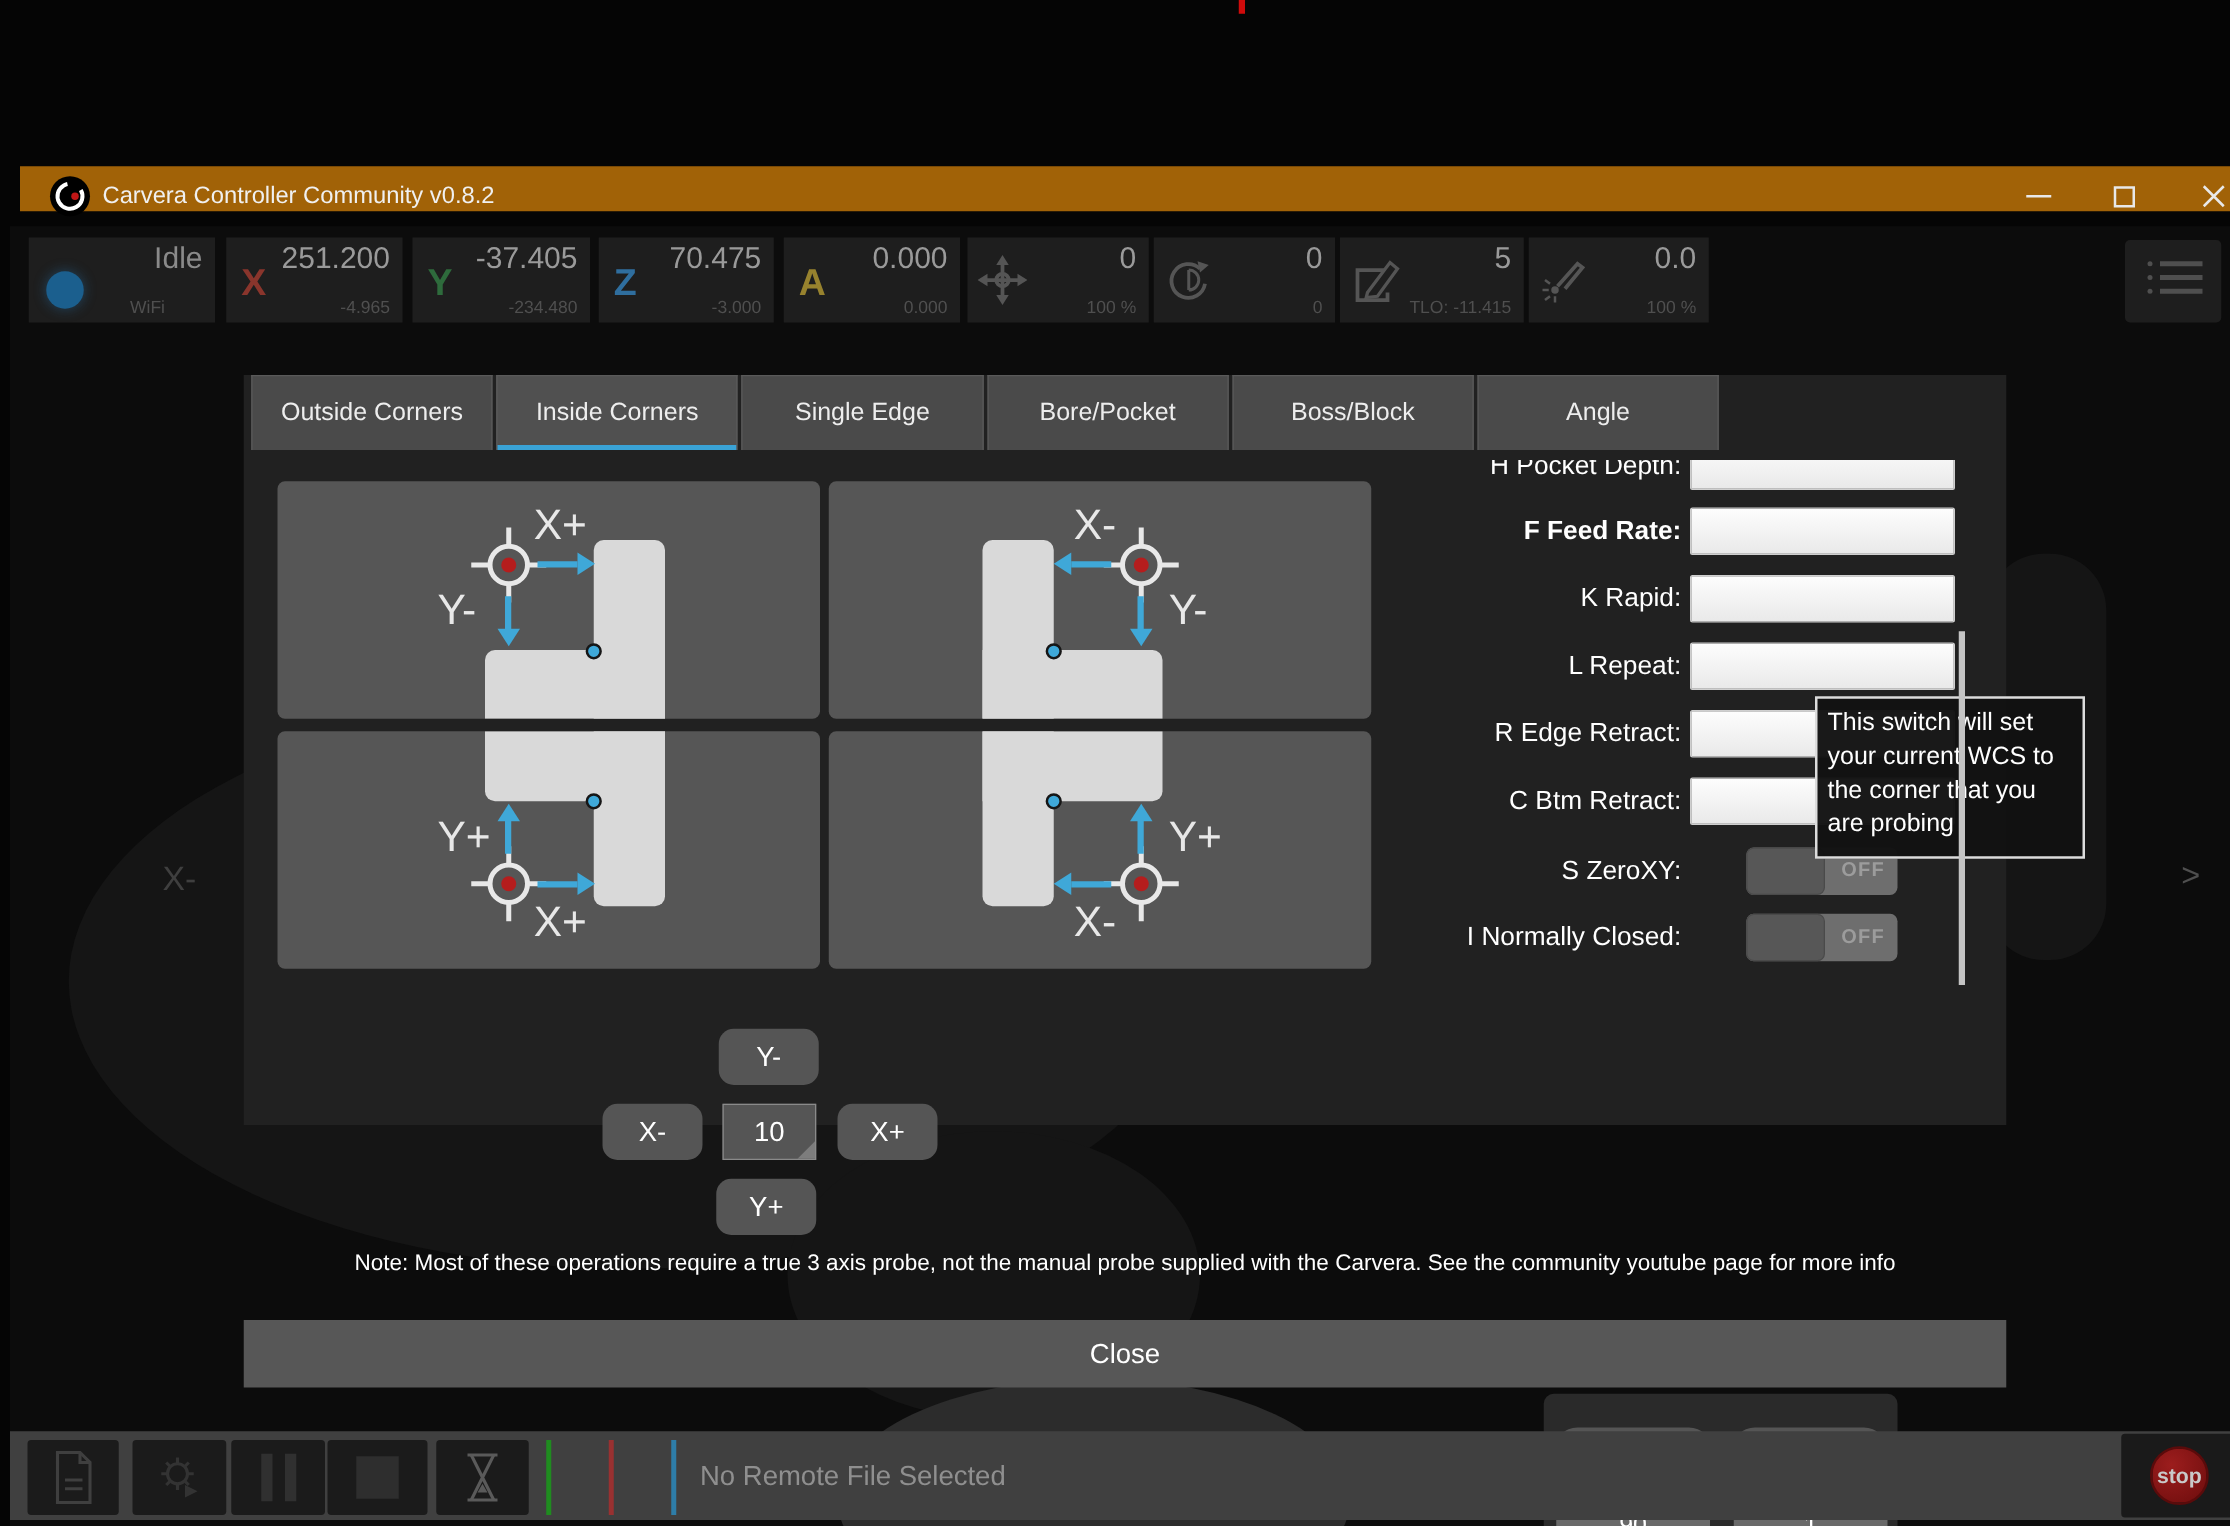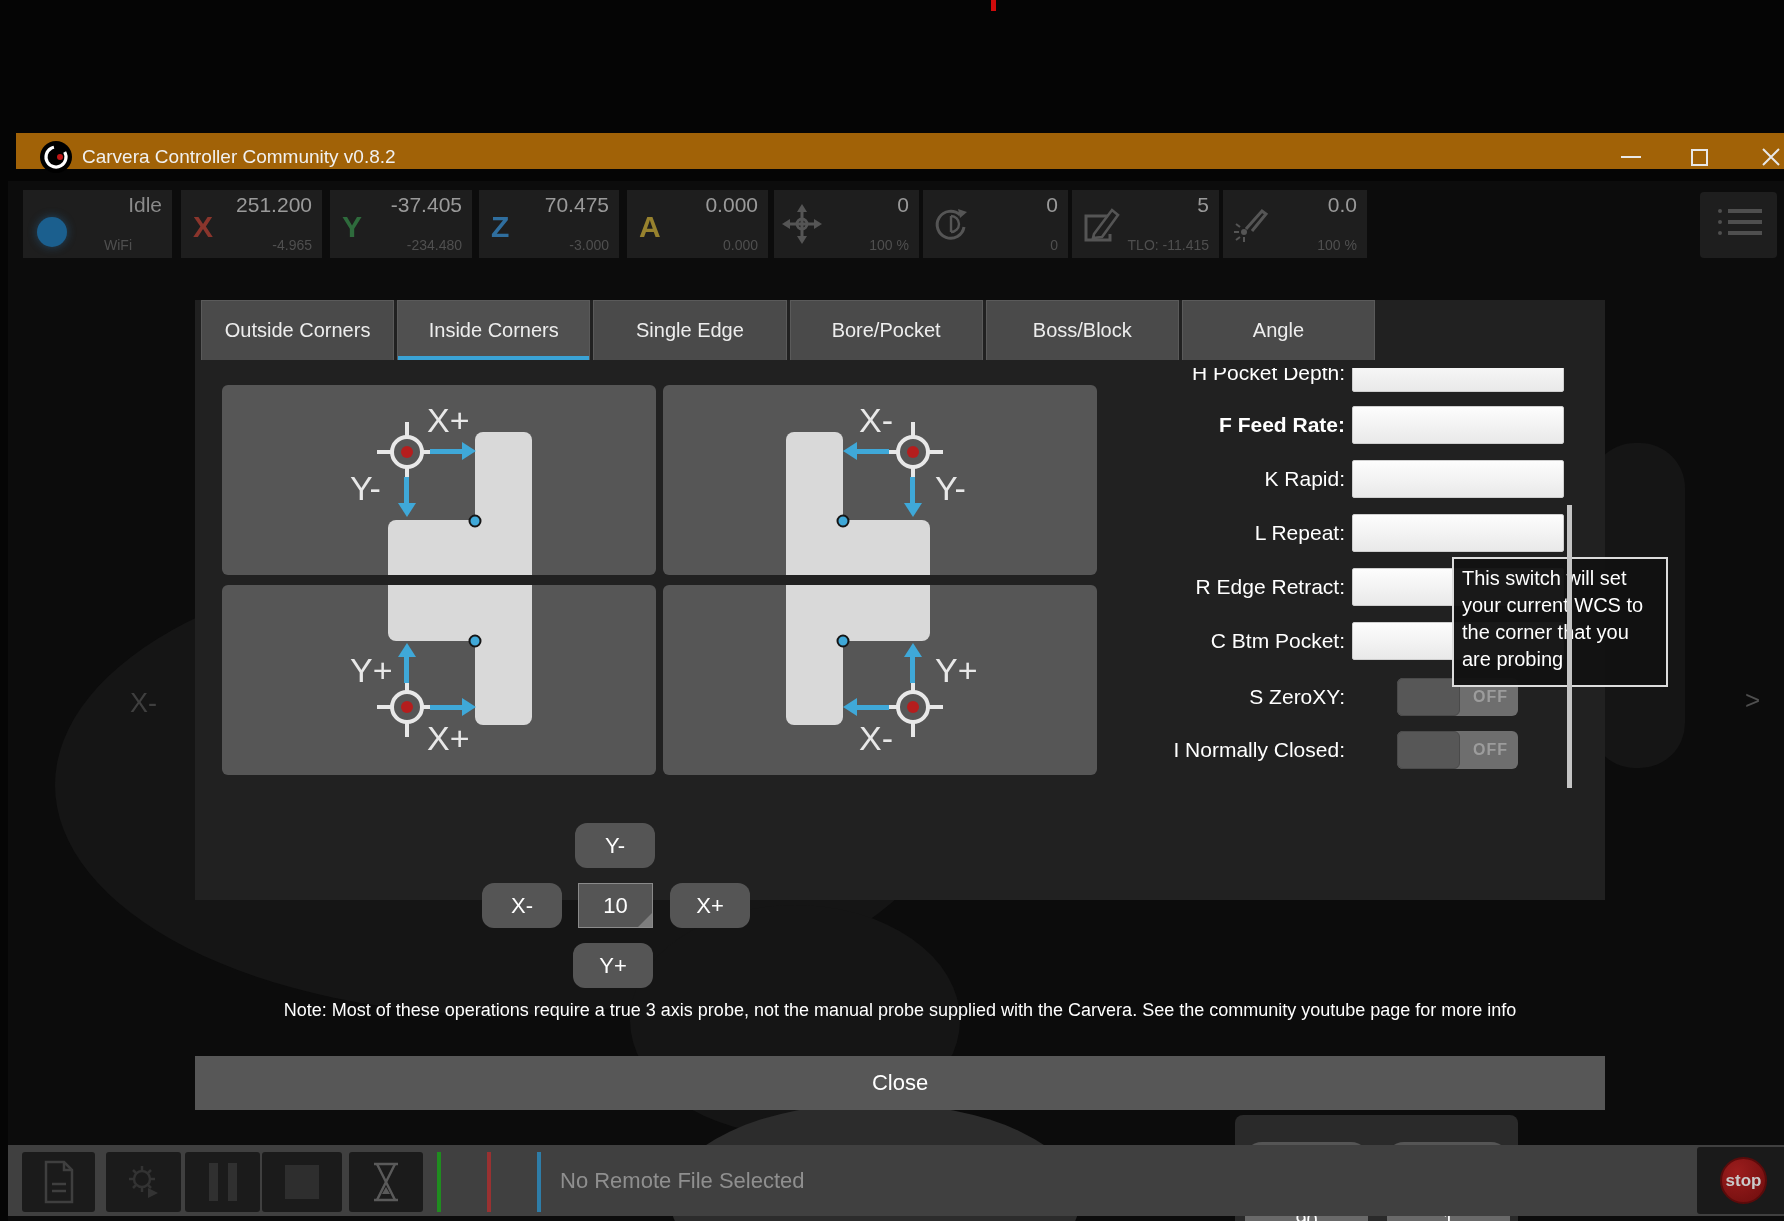--- a/index.html
+++ b/index.html
@@ -12,21 +12,21 @@
   .titlebar { position:absolute; left:16px; top:133px; width:1776px; height:36px; background:#a16207; }
   .title-text { position:absolute; left:66px; top:0; height:48px; line-height:48px; font-size:19px; color:#f0f0f0; }
   .logo { position:absolute; left:24px; top:8px; width:32px; height:32px; border-radius:50%; background:#000; }
   .winbtn { position:absolute; top:0; width:60px; height:48px; display:flex; align-items:center; justify-content:center; }
 
   
   .appbody { position:absolute; left:8px; top:181px; width:1776px; height:1040px; background:#0c0c0c; }
 
   
   .sp { position:absolute; top:190px; height:68px; background:#1e1e1e; }
-  .sp .val { position:absolute; top:3px; right:10px; font-size:21px; color:#9a9a9a; }
+  .sp .val { position:absolute; top:3px; right:10px; font-size:24px; color:#9a9a9a; }
   .sp .sub { position:absolute; bottom:5px; right:10px; font-size:14px; color:#4f4f4f; }
   .sp .axletter { position:absolute; left:12px; top:20px; font-size:30px; font-weight:bold; }
   .sp .cicon { position:absolute; left:8px; top:14px; width:40px; height:40px; }
 
   
   .ghost { position:absolute; color:#3f3f3f; }
 
   
   .dialog { position:absolute; left:195px; top:300px; width:1410px; height:600px; background:#212121; }
   .tabs { position:absolute; left:6px; top:0; width:1174px; height:60px; display:flex; gap:3px; }
@@ -338,21 +338,21 @@
 
       <div class="frow-label" style="top:99px;">K Rapid:</div>
       <div class="finput" style="top:92px;"></div>
 
       <div class="frow-label" style="top:153px;">L Repeat:</div>
       <div class="finput" style="top:146px;"></div>
 
       <div class="frow-label" style="top:207px;">R Edge Retract:</div>
       <div class="finput" style="top:200px;"></div>
 
-      <div class="frow-label" style="top:261px;">C Btm Pocket:</div>
+      <div class="frow-label" style="top:261px;">C Btm Retract:</div>
       <div class="finput" style="top:254px;"></div>
 
       <div class="frow-label" style="top:317px;">S ZeroXY:</div>
       <div class="toggle" style="top:310px;">
         <div class="knob"></div>
         <div class="offlab">OFF</div>
       </div>
 
       <div class="frow-label" style="top:370px;">I Normally Closed:</div>
       <div class="toggle" style="top:363px;">

